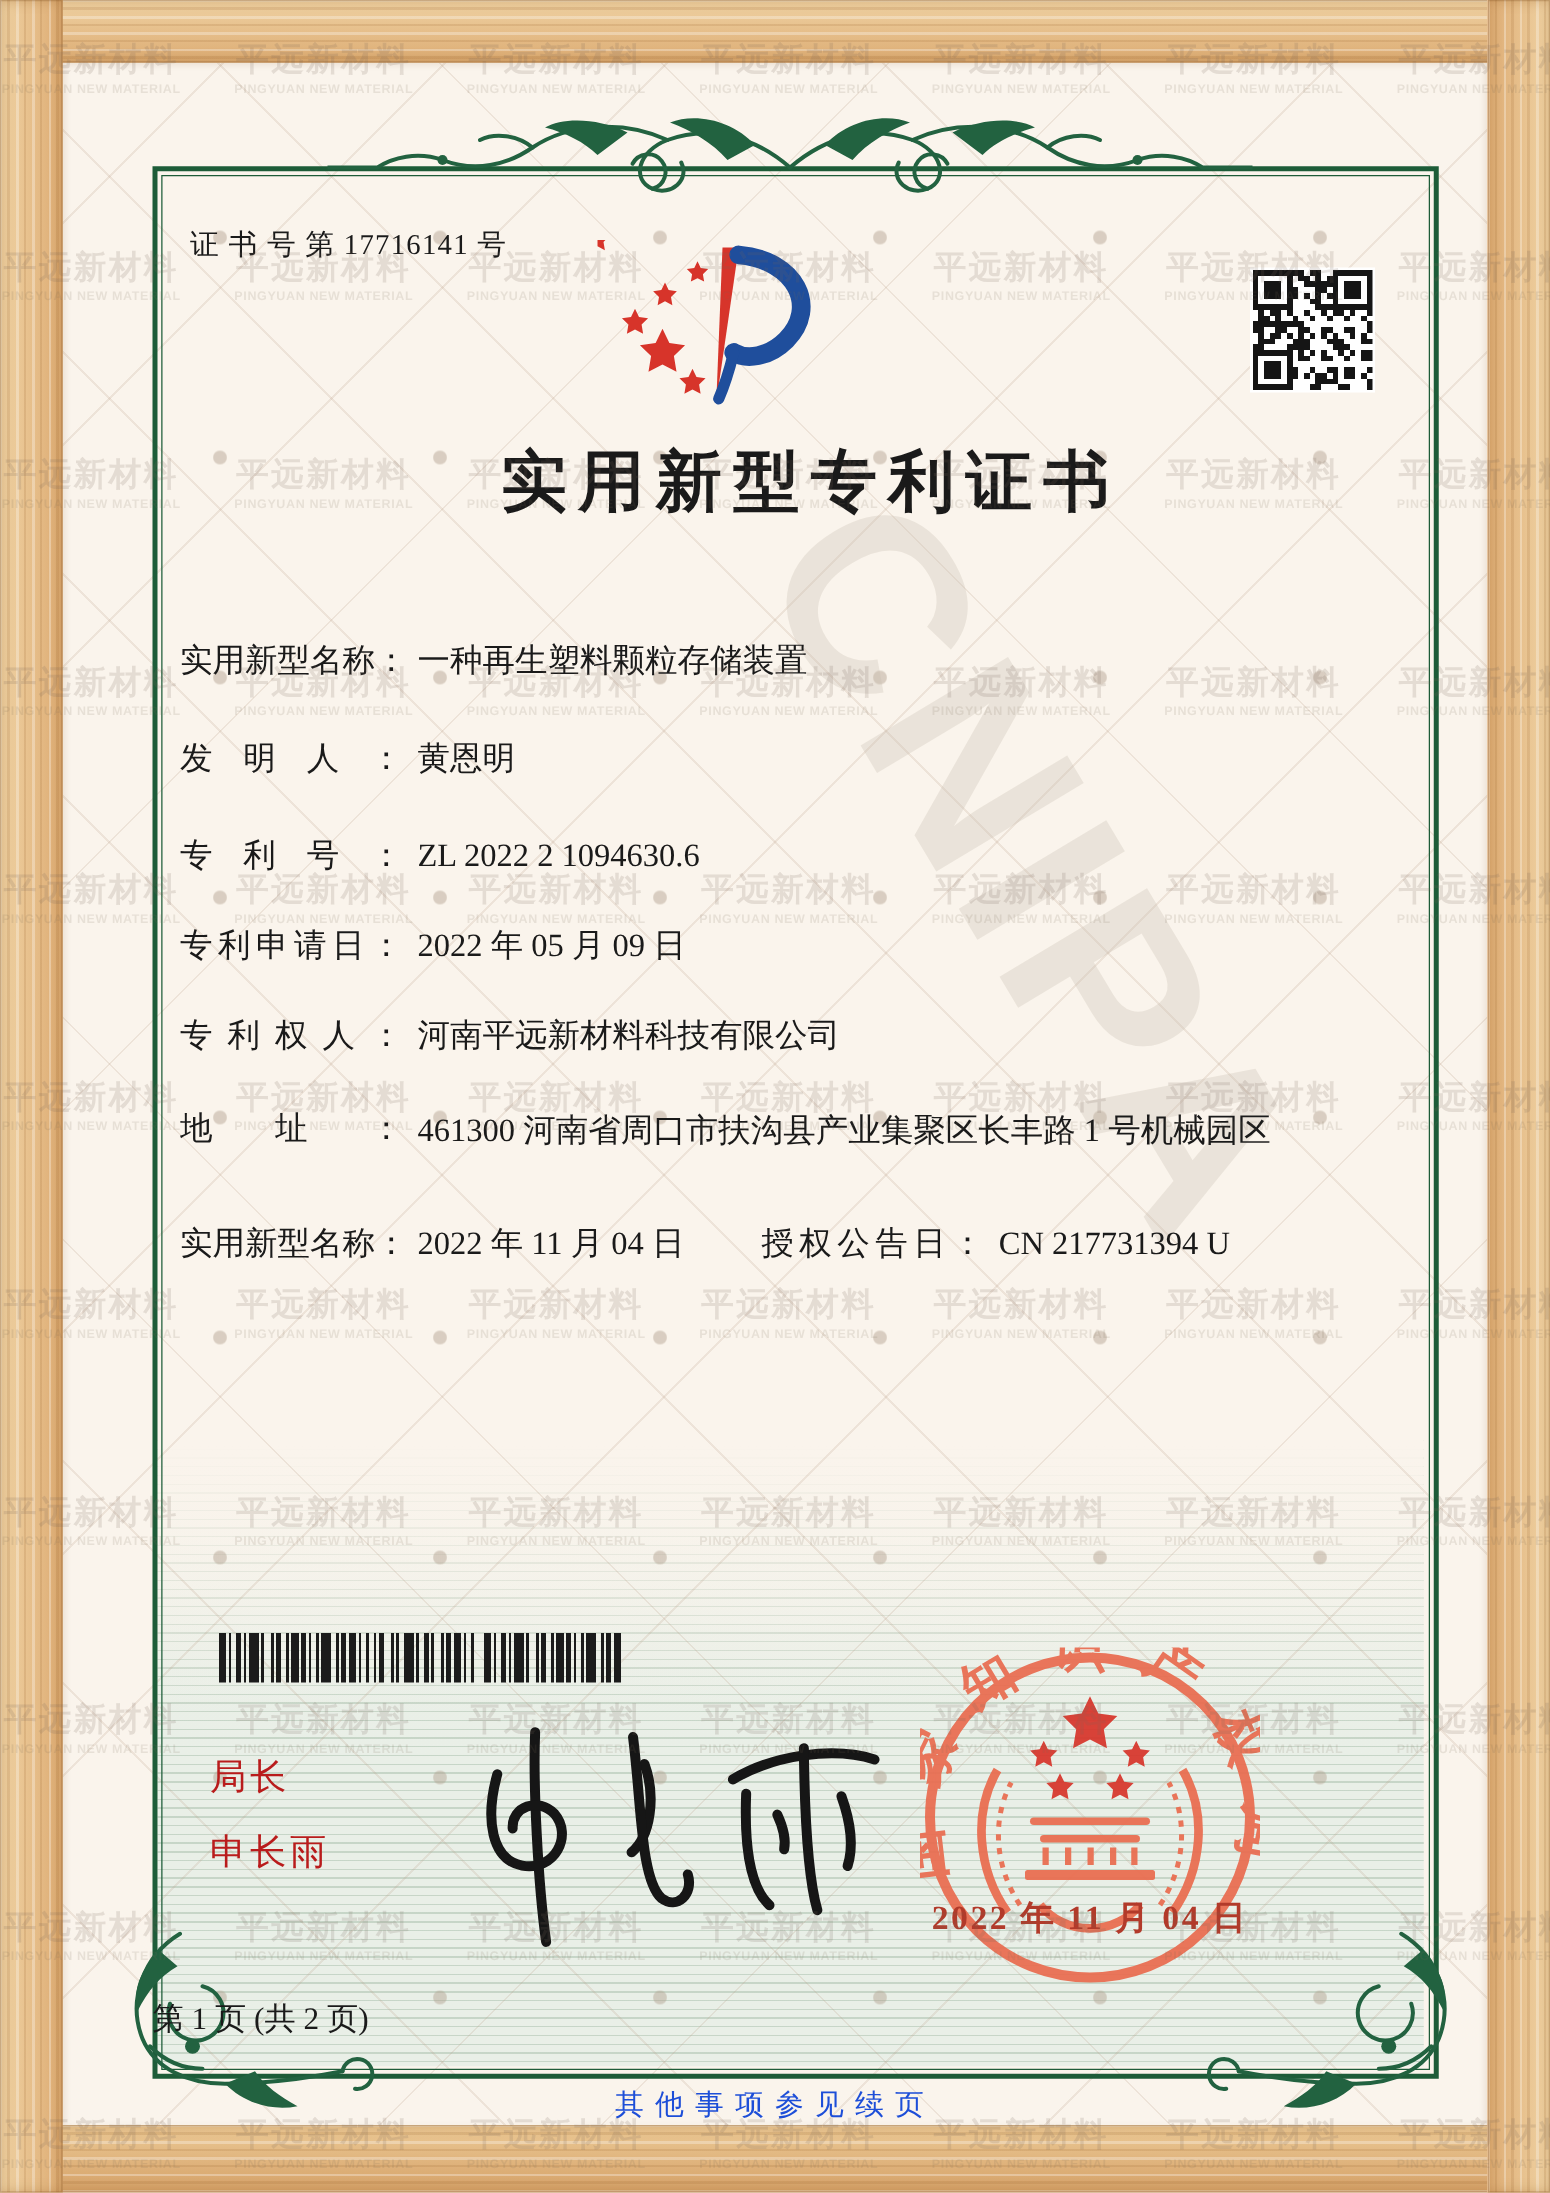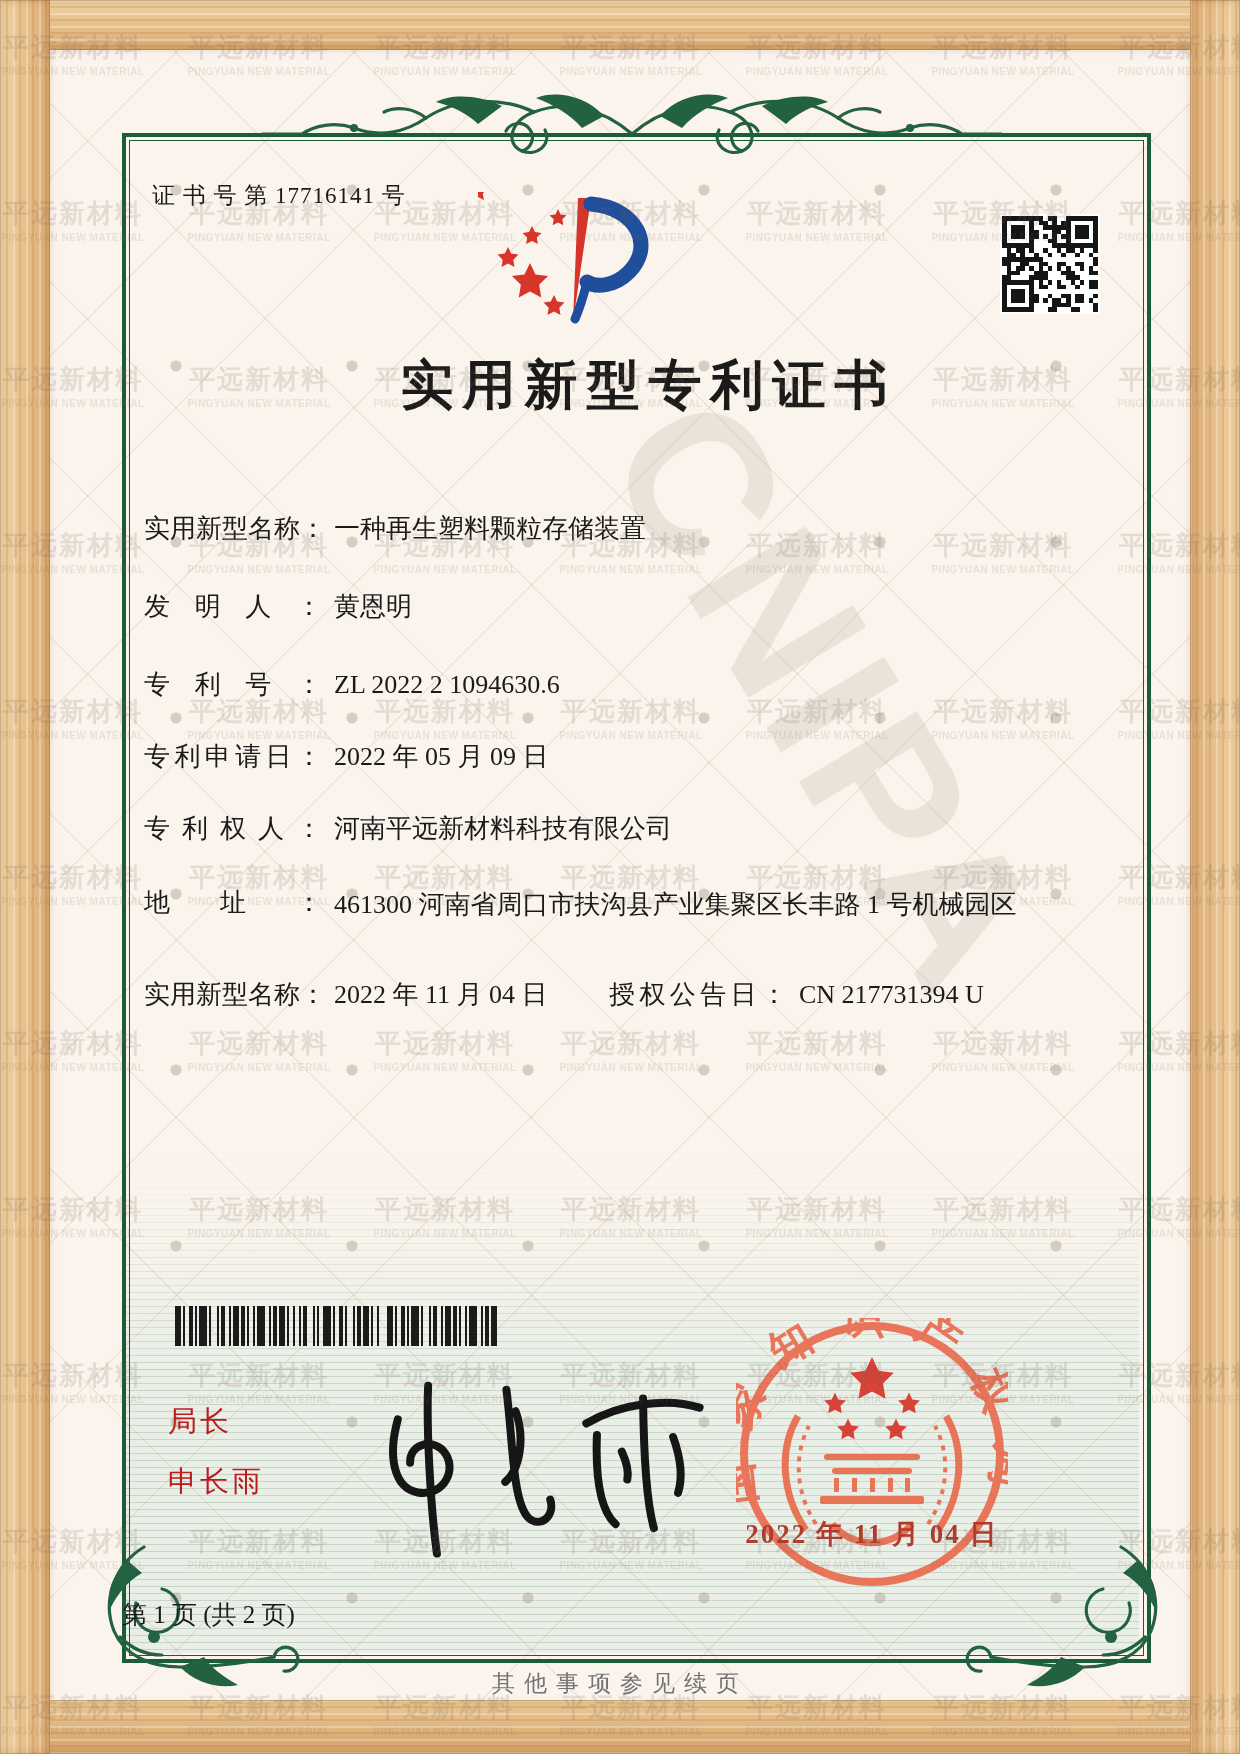--- a/index.html
+++ b/index.html
@@ -58,21 +58,21 @@
   .barcode{position:absolute;left:175px;top:1306px;z-index:6;}
   .sig-label{position:absolute;left:168px;z-index:6;font-family:"Liberation Sans",sans-serif;
              font-size:29px;color:#b91c1c;letter-spacing:3px;}
   .signature{position:absolute;left:340px;top:1352px;z-index:6;transform:rotate(-3deg);}
   .signature path{stroke:#161616;stroke-width:8;fill:none;stroke-linecap:round;stroke-linejoin:round;}
   .seal{position:absolute;left:736px;top:1318px;z-index:7;opacity:.92;}
   .seal-date{position:absolute;left:736px;width:272px;top:1516px;z-index:8;text-align:center;
              font-size:27px;color:#b23a2a;letter-spacing:2px;font-weight:700;}
   .page-no{position:absolute;left:122px;width:1021px;top:1598px;z-index:6;text-align:left;font-size:25px;}
   .cont-note{position:absolute;left:0;width:1240px;top:1668px;z-index:6;text-align:center;
-             font-size:23px;letter-spacing:9px;color:#737373;}
+             font-size:23px;letter-spacing:9px;color:#1d4ed8;}
 
   
   .wood{position:absolute;z-index:20;background-color:#e3b37e;
         box-shadow:inset 0 0 0 1px rgba(120,70,25,.25), inset 0 0 10px rgba(140,85,30,.35);}
   .wood-t{left:0;top:0;width:1240px;height:50px;
     background-image:repeating-linear-gradient(180deg, rgba(255,255,255,.30) 0 2px, rgba(0,0,0,0) 2px 6px,
       rgba(150,95,40,.16) 6px 8px, rgba(0,0,0,0) 8px 13px), linear-gradient(180deg,#f0d3a4,#dcab72);}
   .wood-b{left:0;bottom:0;width:1240px;height:54px;
     background-image:repeating-linear-gradient(180deg, rgba(255,255,255,.30) 0 2px, rgba(0,0,0,0) 2px 6px,
       rgba(150,95,40,.16) 6px 8px, rgba(0,0,0,0) 8px 13px), linear-gradient(180deg,#ecca96,#d5a168);}

